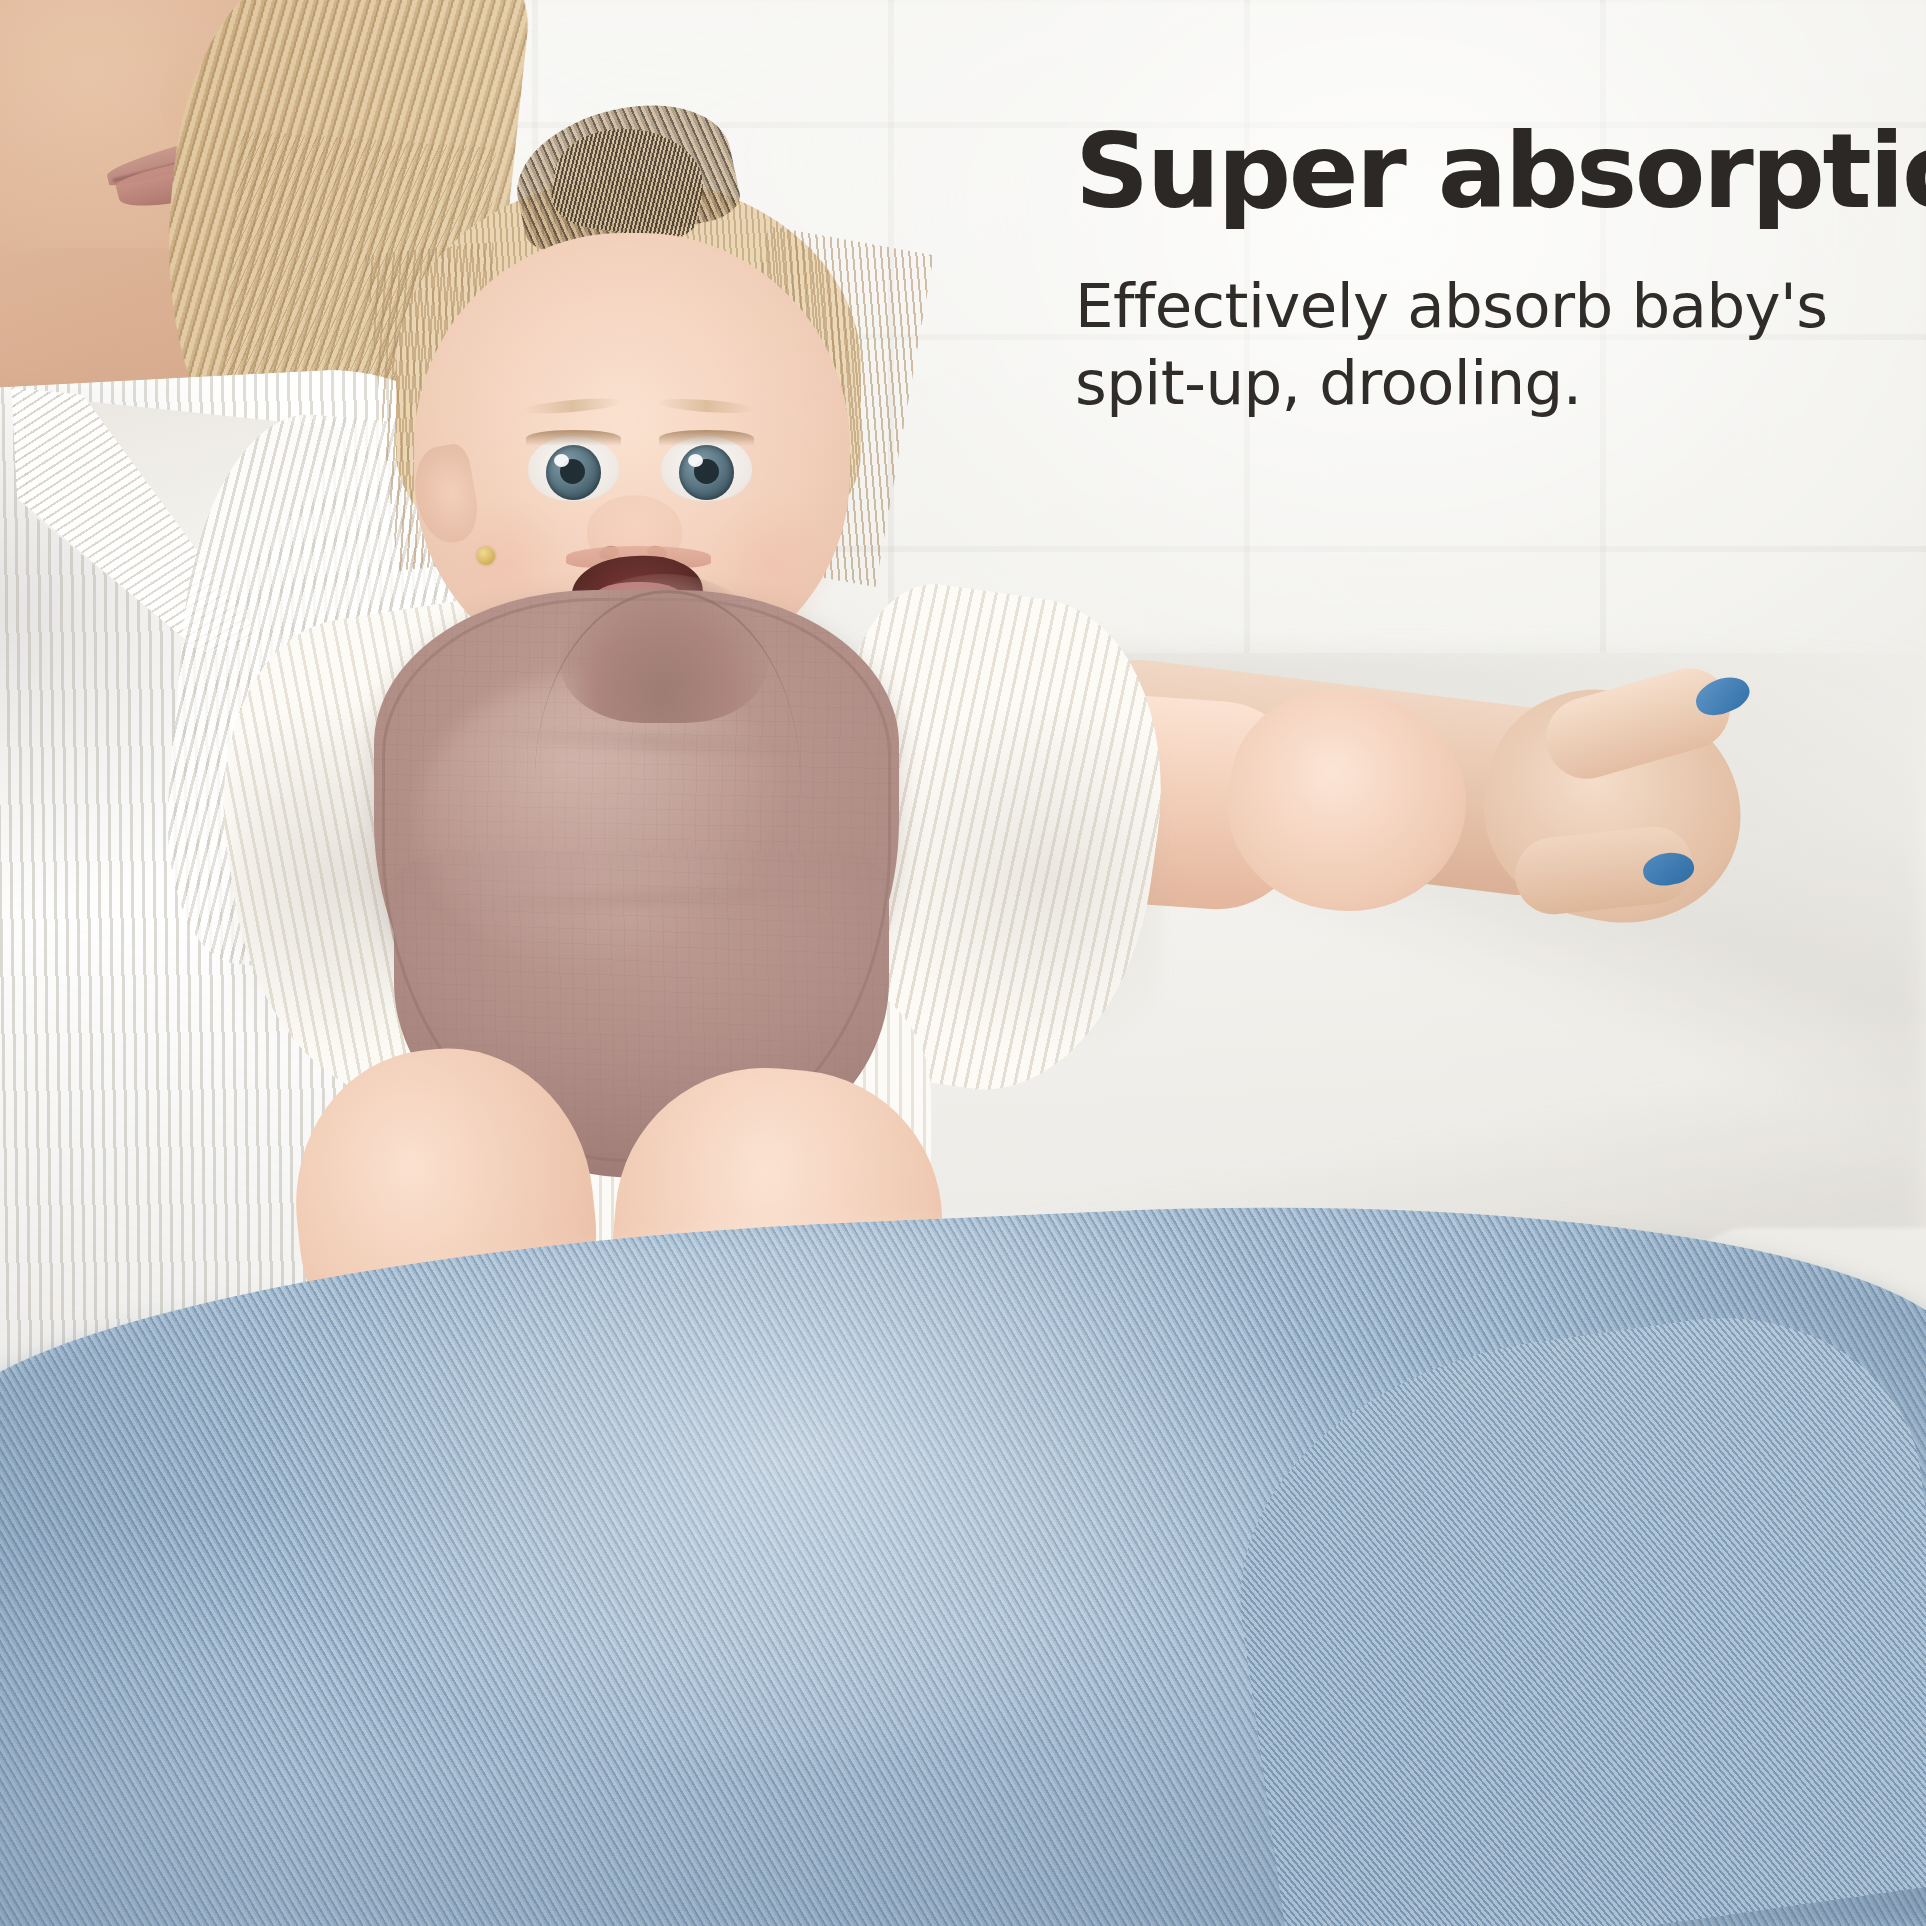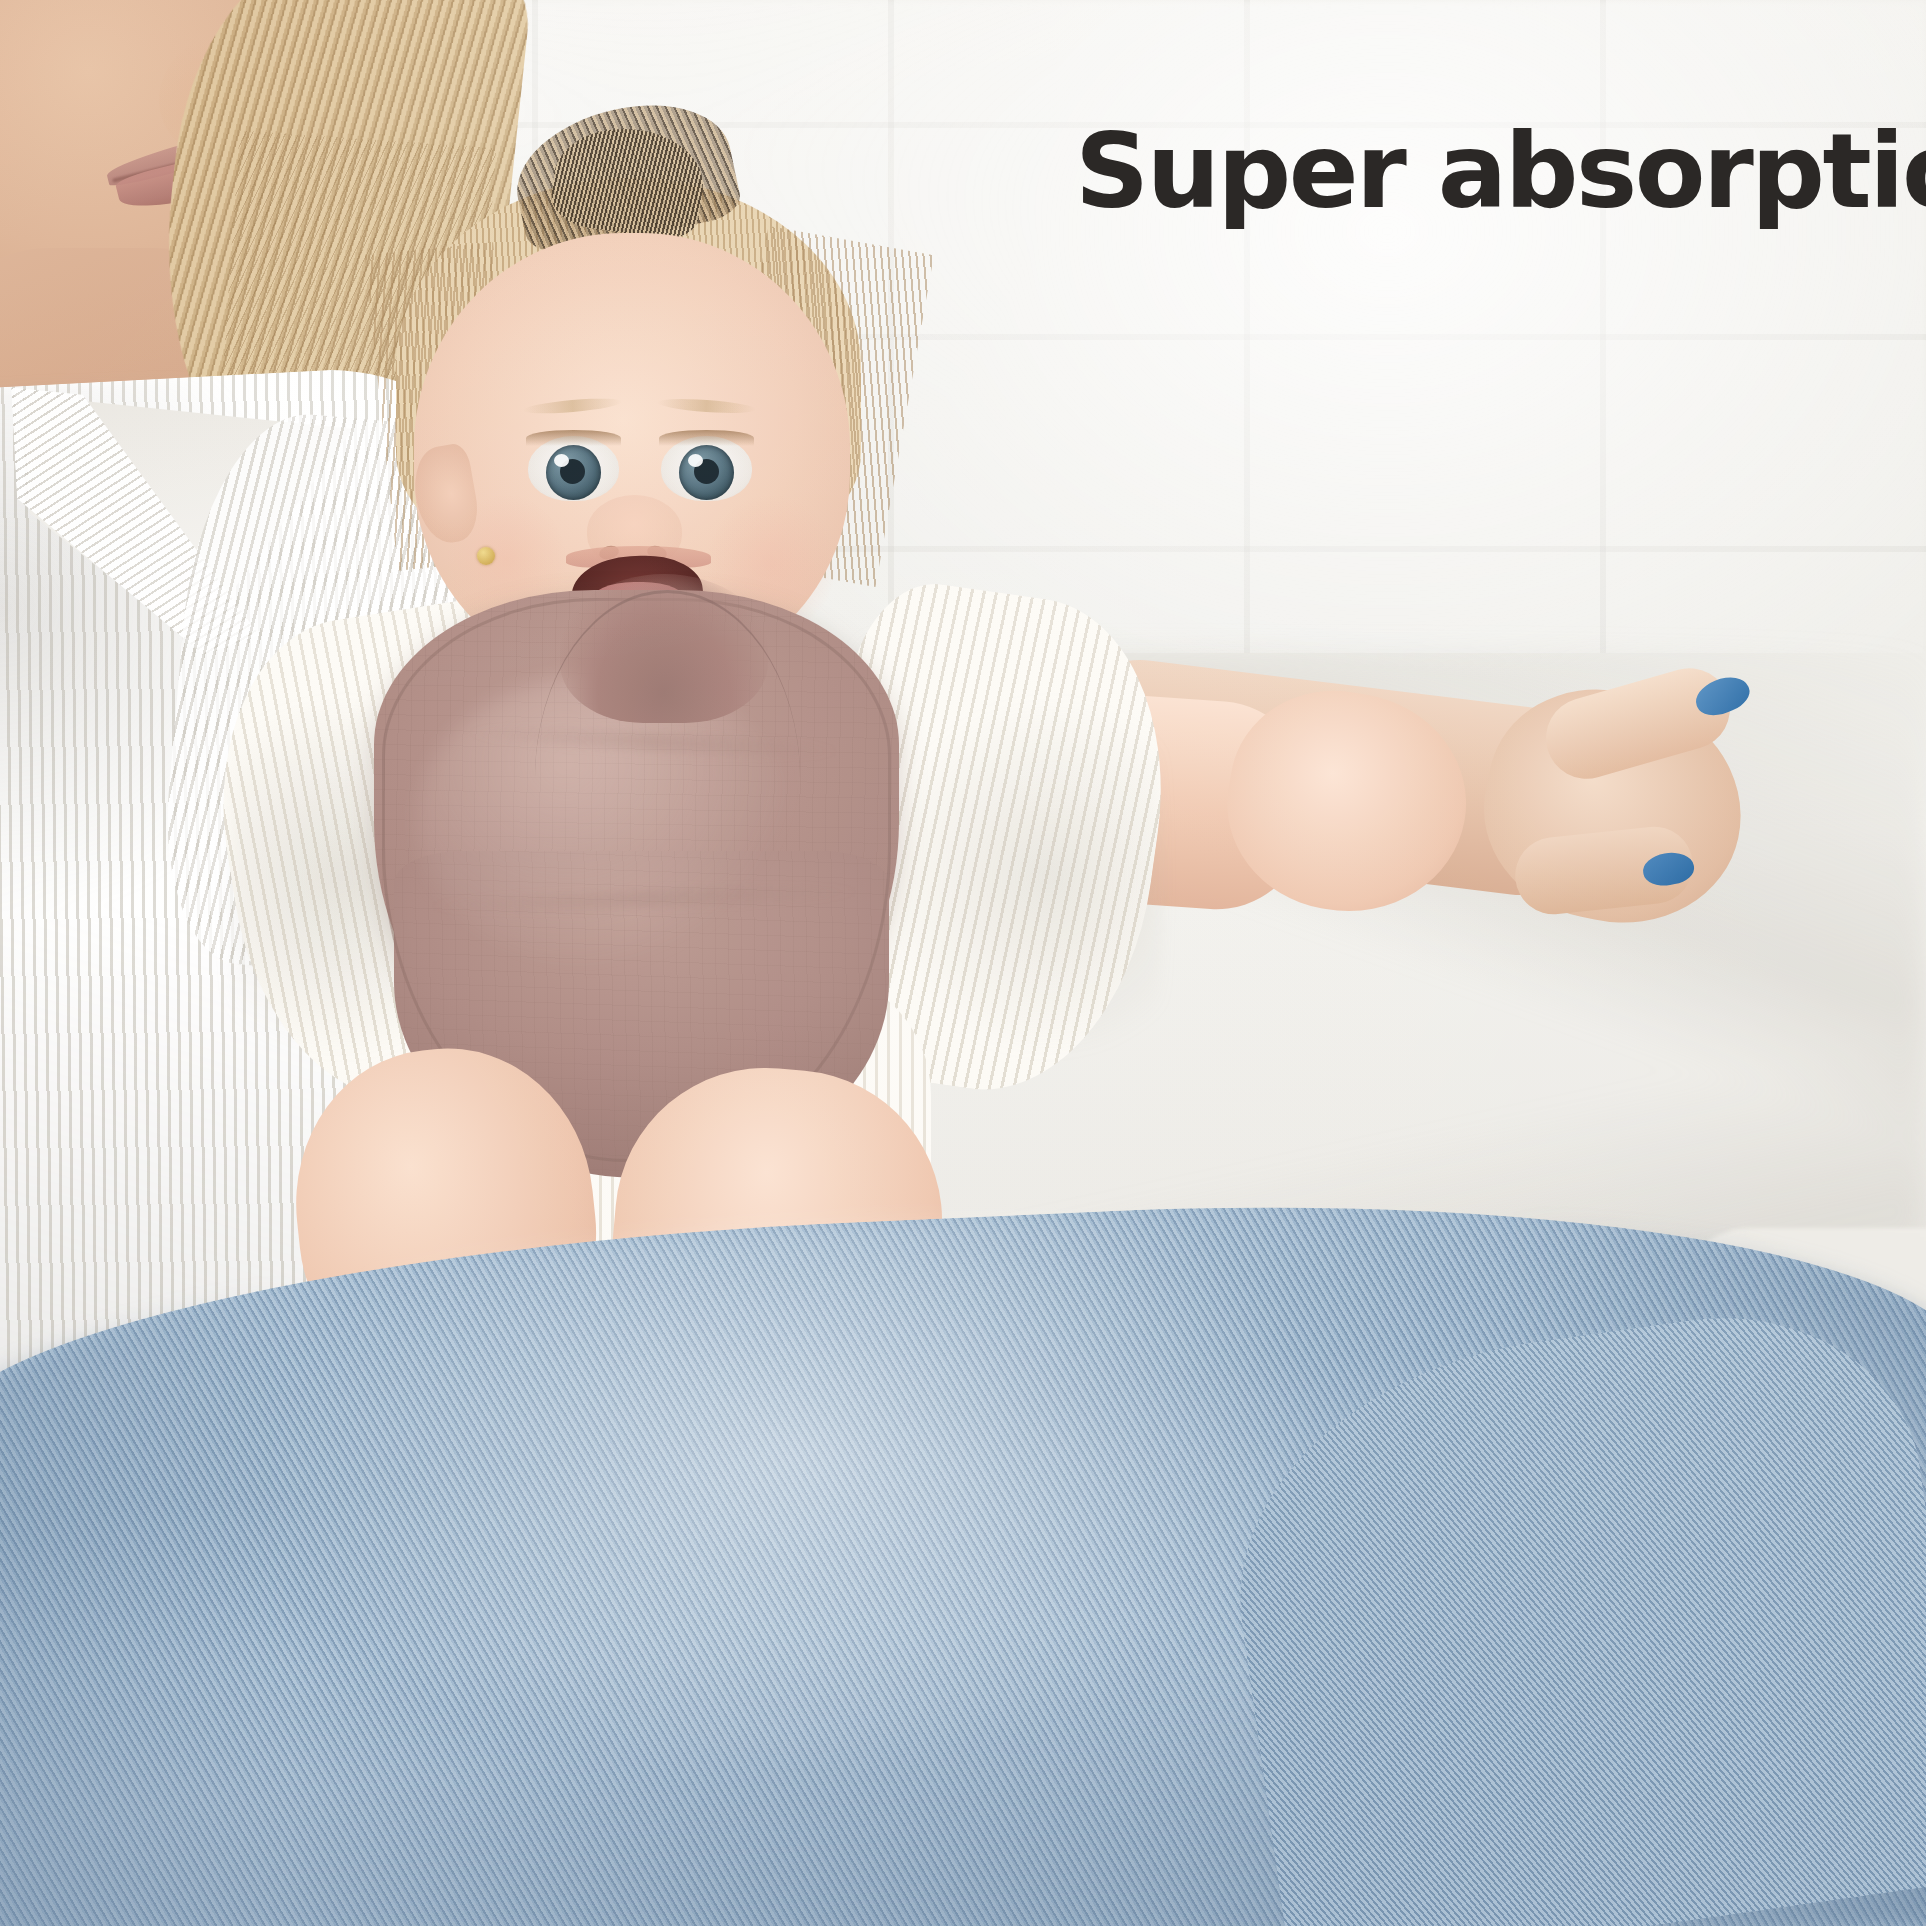--- a/index.html
+++ b/index.html
@@ -725,17 +725,19 @@
 
   <div class="jeans-lap"></div>
   <div class="jeans-shade"></div>
   <div class="jeans-knee"></div>
 
   <div class="grade"></div>
 
   <div class="copy">
     <div class="headline">Super absorption</div>
     <div class="subcopy">
+      <div>Effectively absorb baby's</div>
+      <div>spit-up, drooling.</div>
     </div>
   </div>
 
 </div>
 
 
 </body></html>

